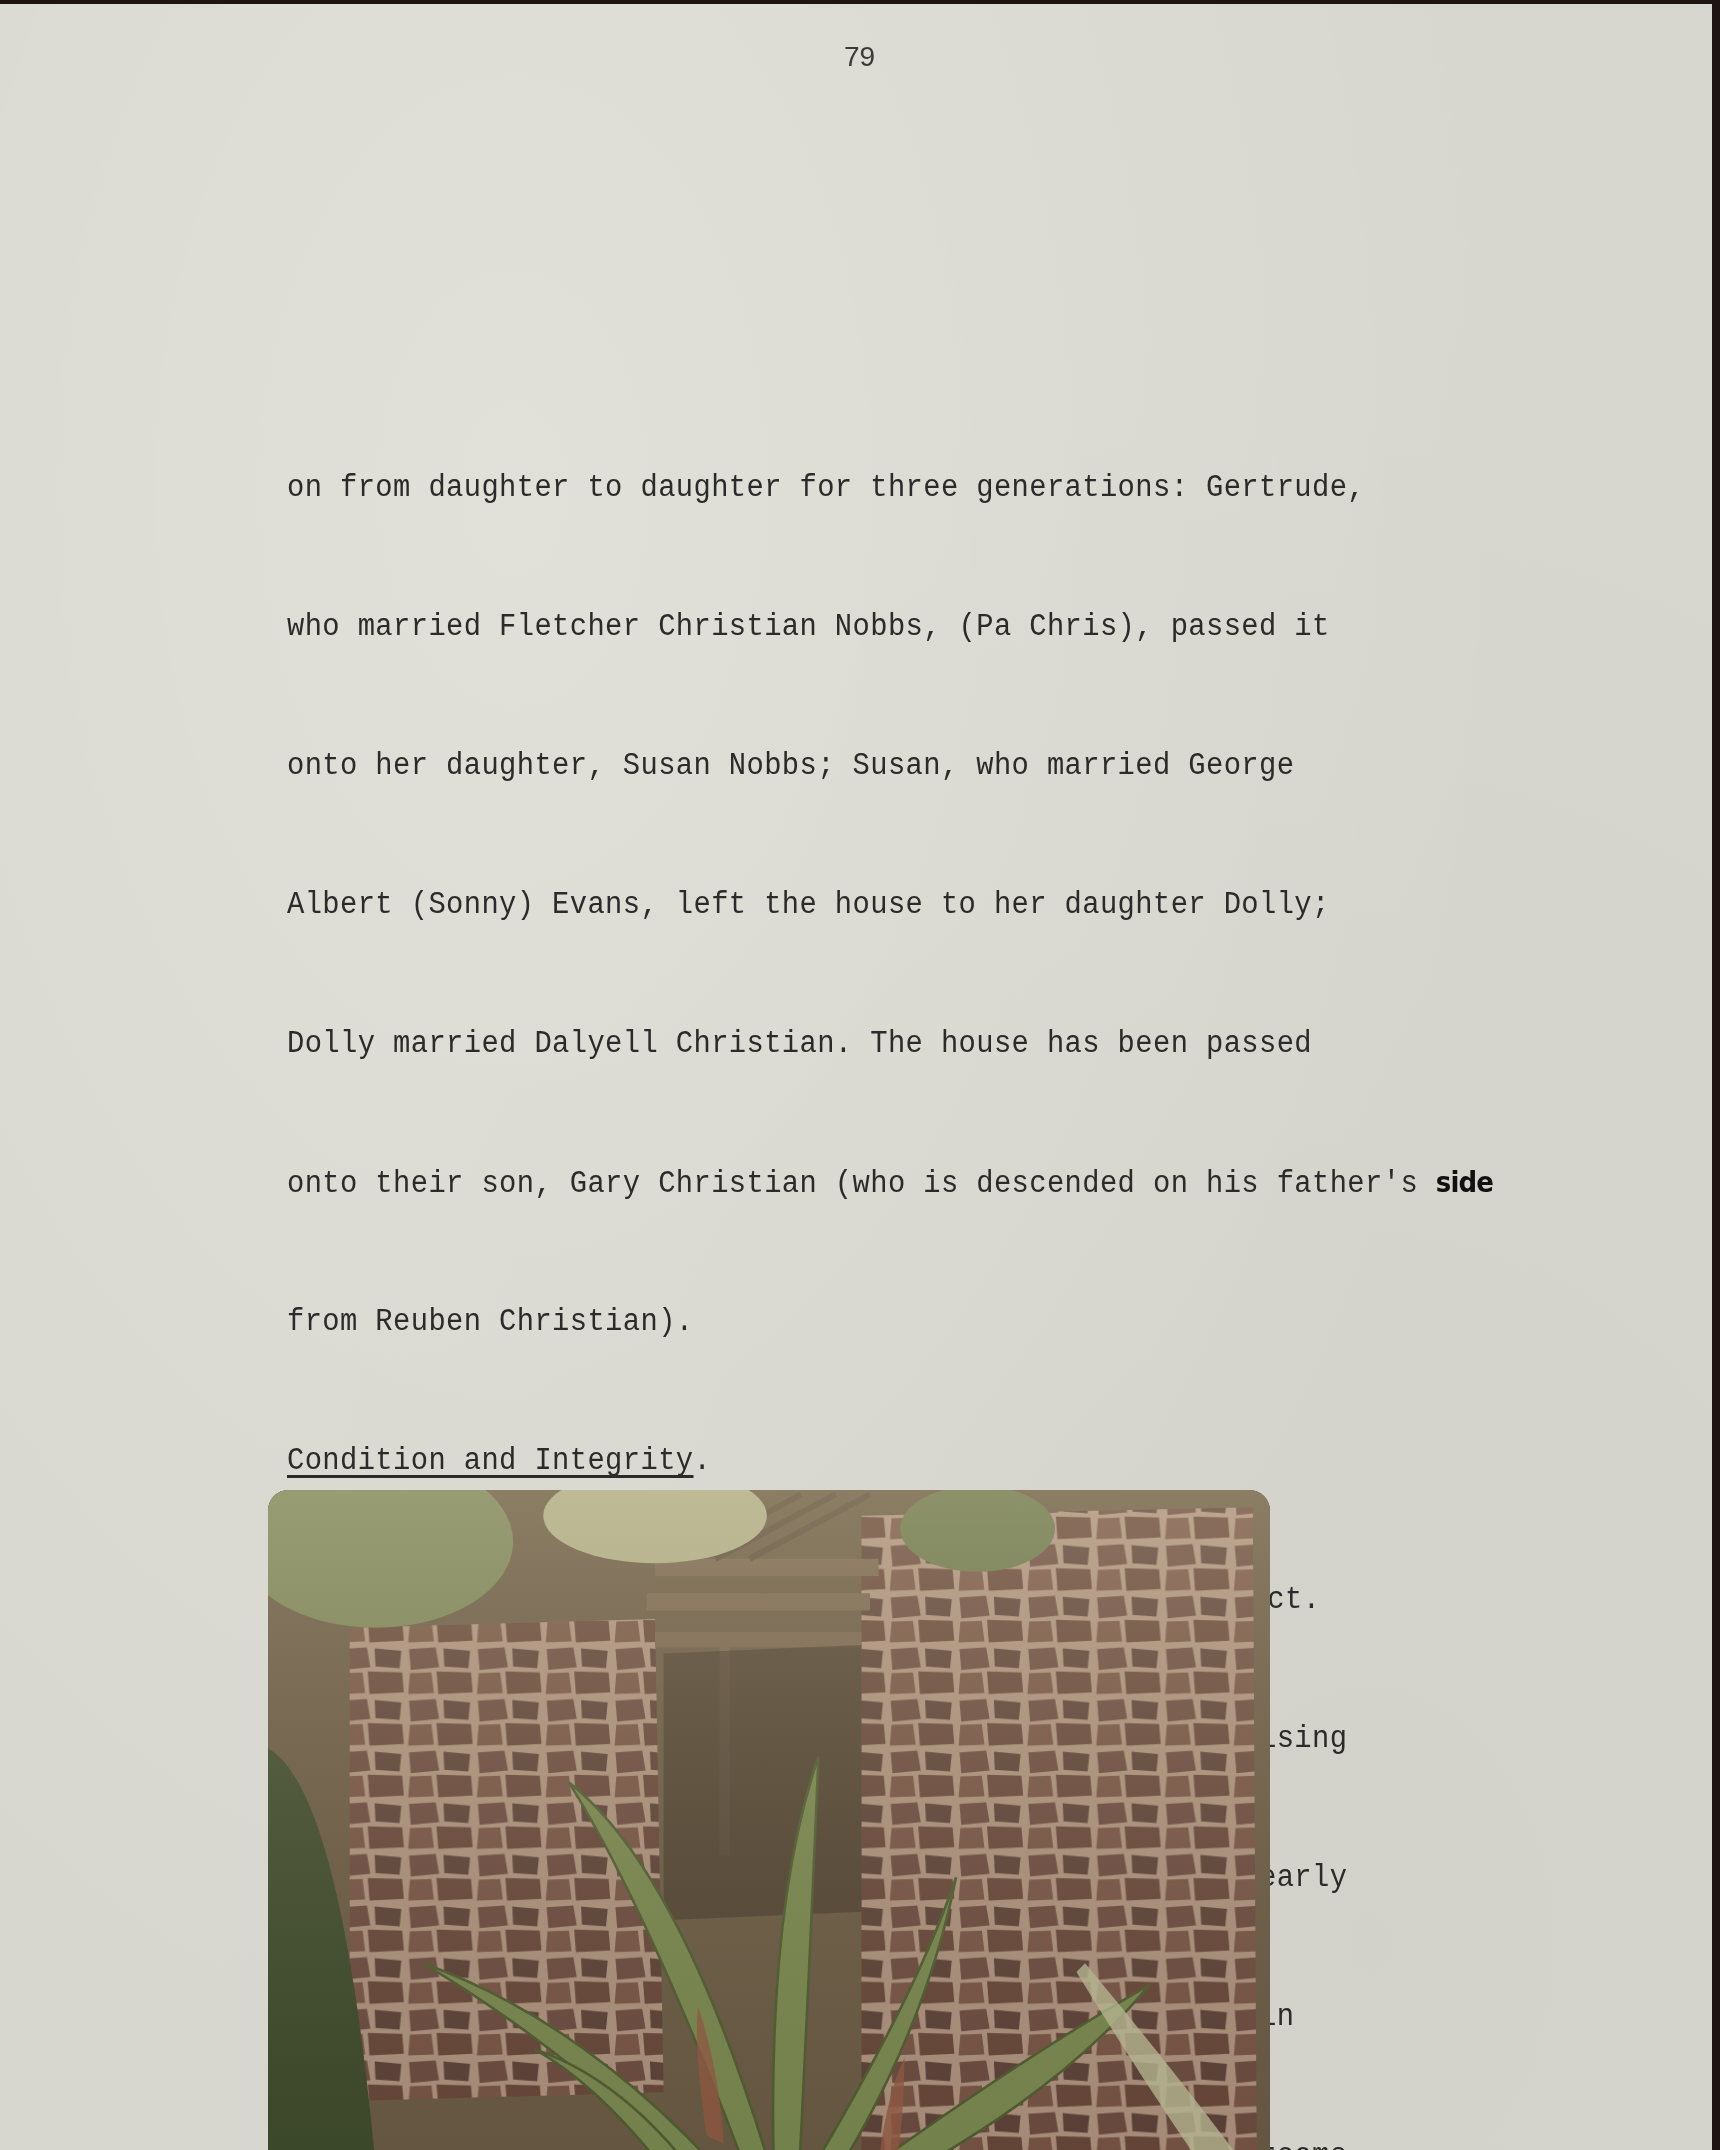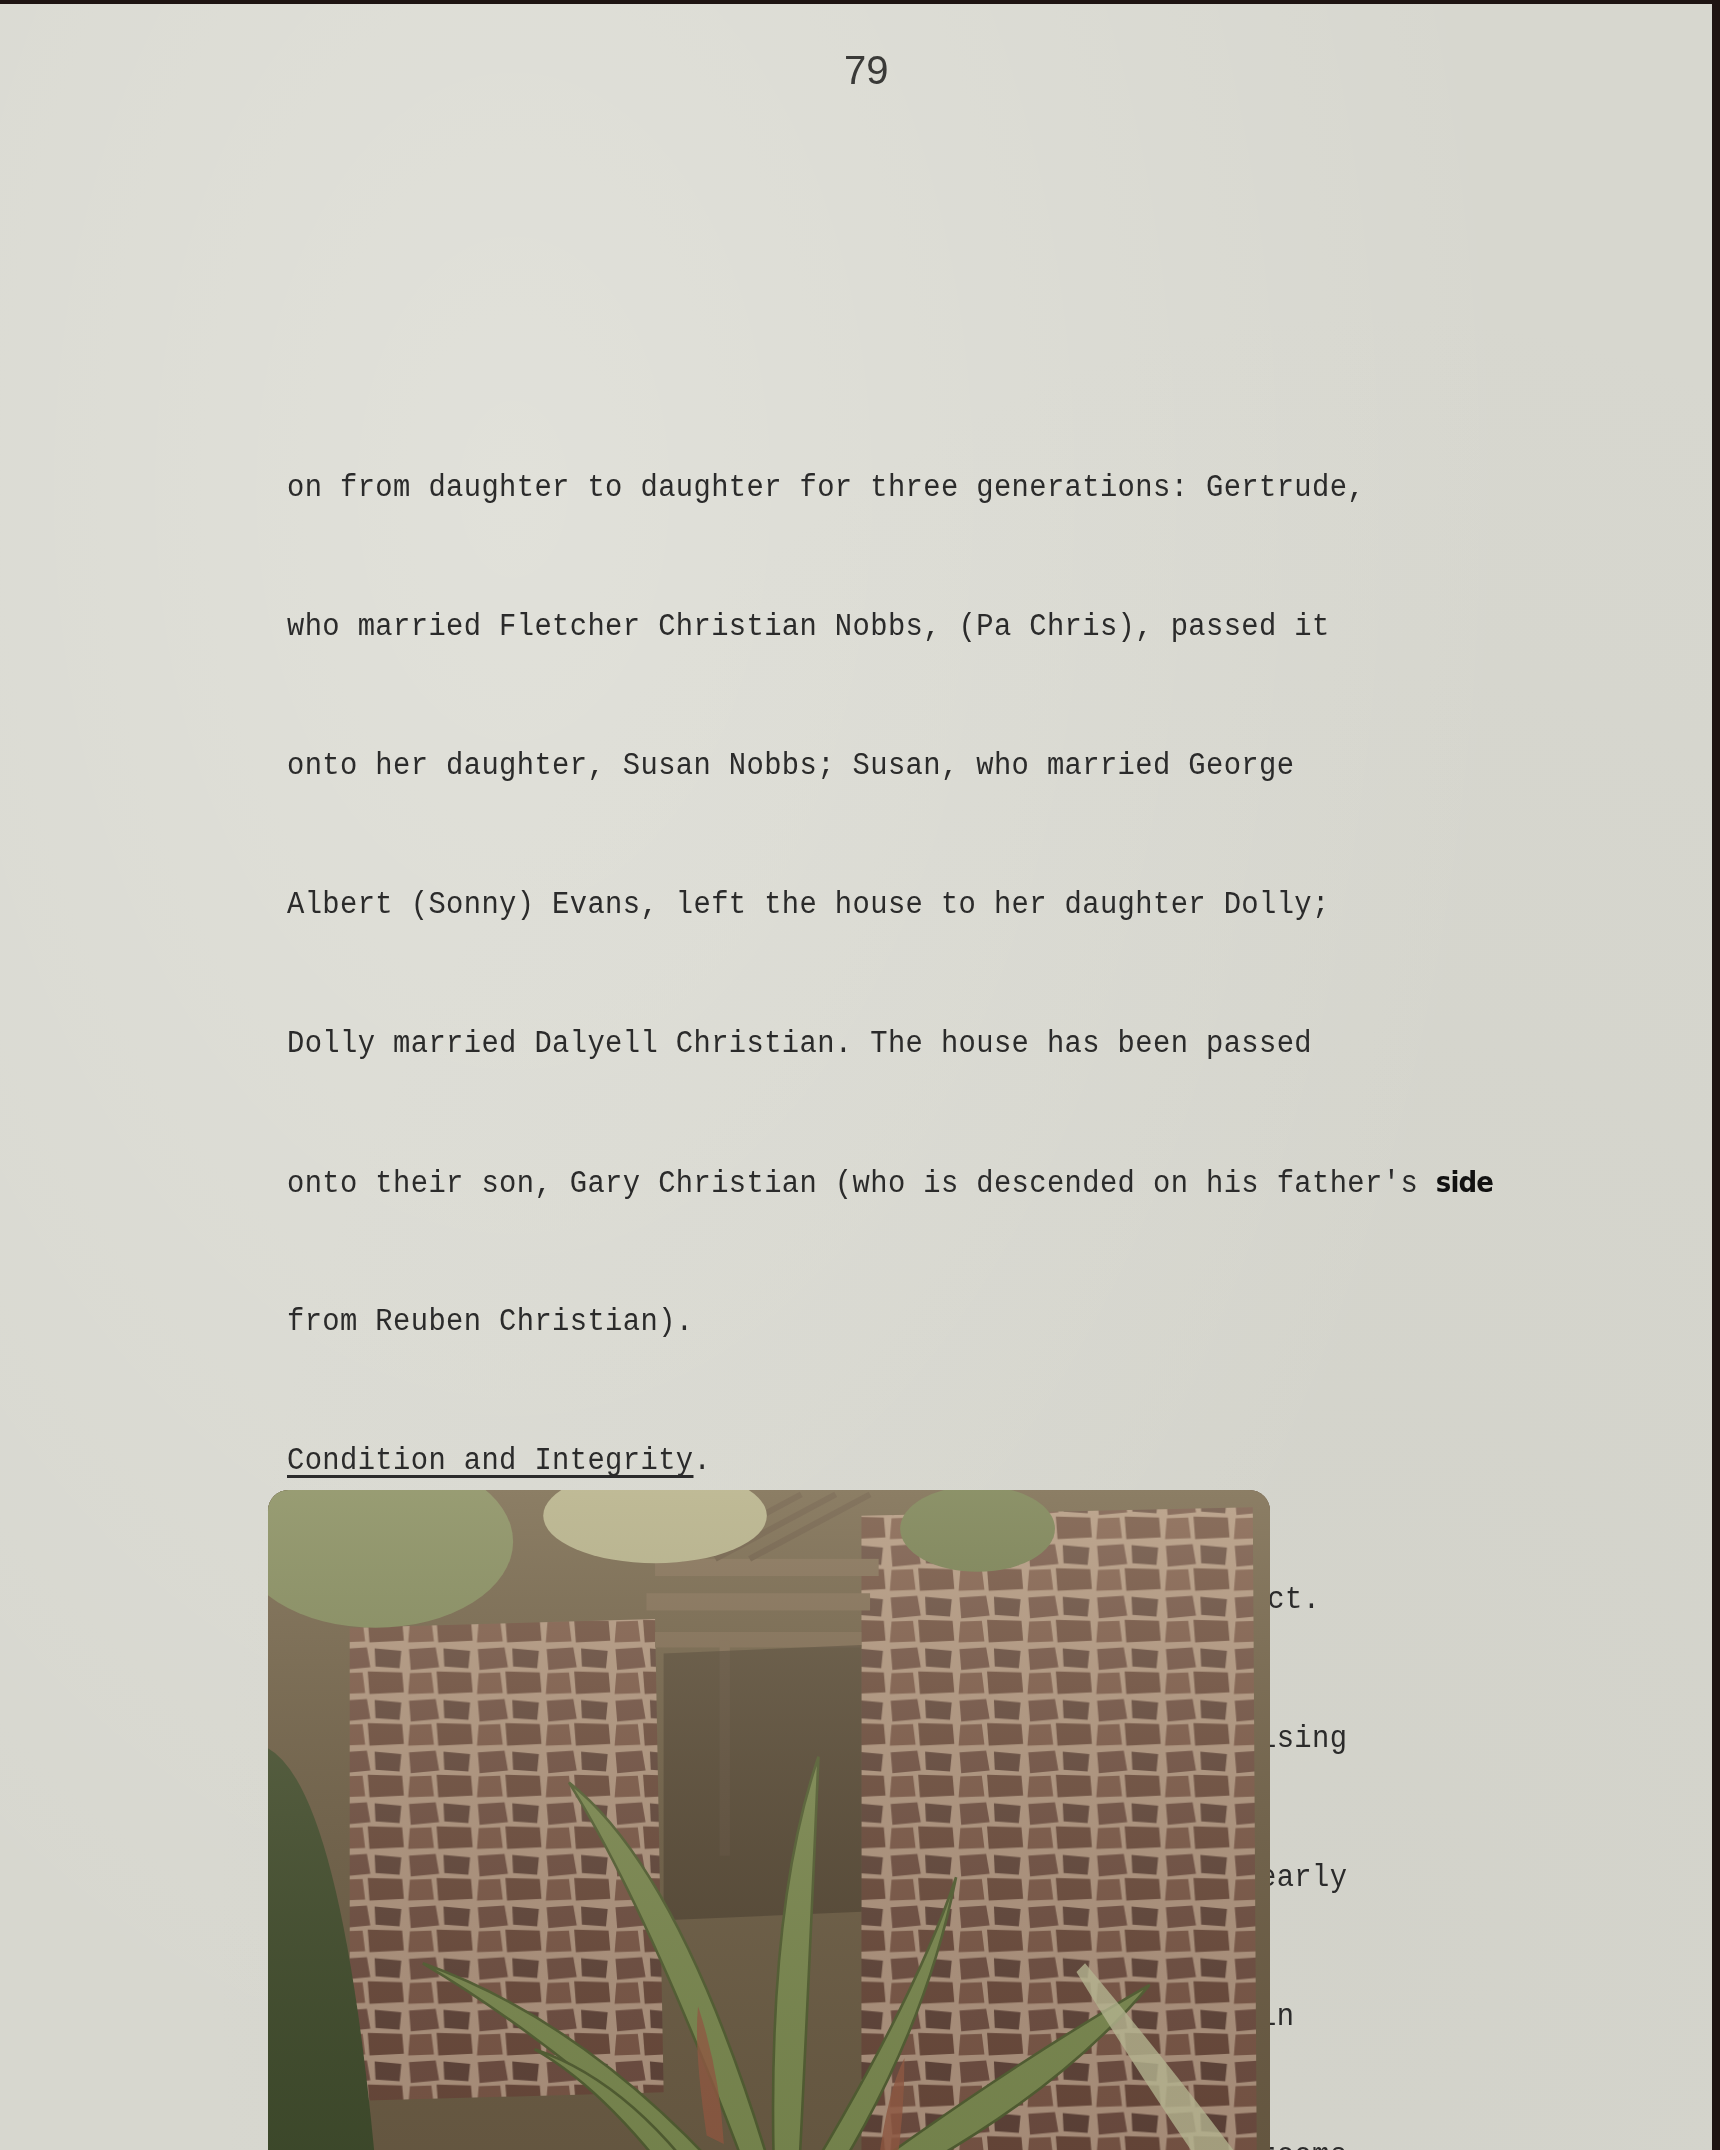--- a/index.html
+++ b/index.html
@@ -20,23 +20,23 @@
       font-family: "Liberation Mono", "DejaVu Sans Mono", monospace;
       color: #2b2b2b;
       font-size: 31px;
       letter-spacing: 0.4px;
       transform: scaleX(0.93);
       transform-origin: left top;
       white-space: pre;
       position: absolute;
     }
     .page-number {
-      position: absolute; left: 844px; top: 44px;
+      position: absolute; left: 844px; top: 37px;
       font-family: "Liberation Sans", sans-serif;
-      font-size: 40px; color: #3a3a38; font-weight: 300;
+      font-size: 28px; color: #3a3a38; font-weight: 300;
     }
     .body-text { left: 287px; top: 379px; }
     .line { height: 69px; line-height: 69px; display: block; }
     .indent { padding-left: 104px; }
     .u { text-decoration: underline; text-decoration-thickness: 2.6px; text-underline-offset: 6px; }
     .handwritten {
       font-family: "DejaVu Sans", sans-serif; font-weight: bold;
       color: #111; font-size: 28px; letter-spacing: -0.9px;
     }
     .photo {

